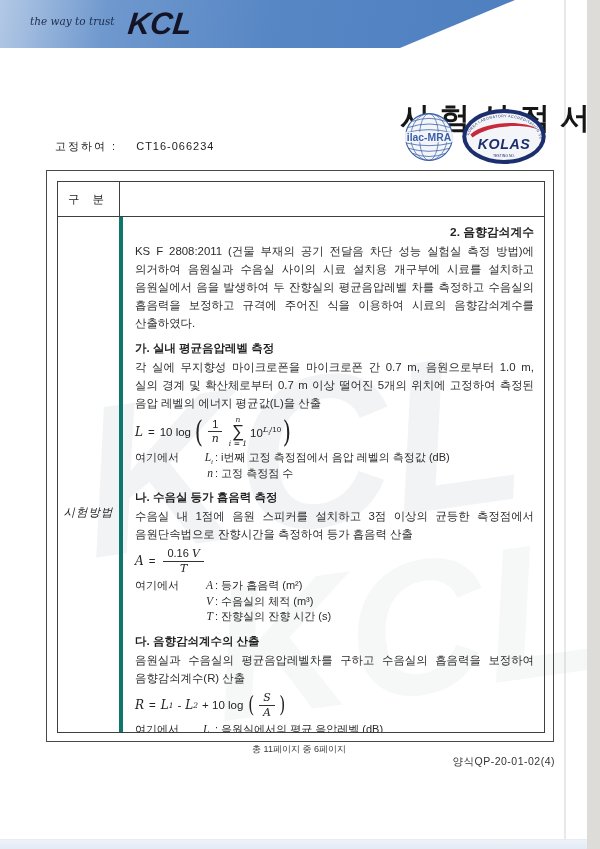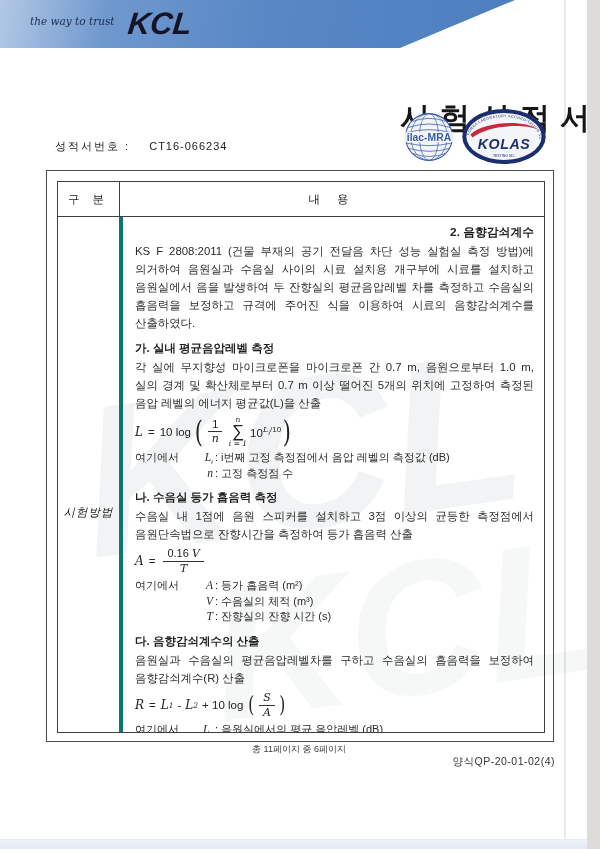--- a/index.html
+++ b/index.html
@@ -97,21 +97,21 @@
 
   <div class="banner"></div>
   <span class="tagline">the way to trust</span>
   <span class="kcl-logo">KCL</span>
 
   <div class="watermark wm1">KCL</div>
   <div class="watermark wm2">KCL</div>
 
   <div class="page-title">시험성적서</div>
   <div class="report-no">
-    <span class="lbl">성적서번호 :</span>
+    <span class="lbl">고정하여 :</span>
     <span class="val">CT16-066234</span>
   </div>
 
   <svg class="logo-ilac" viewBox="0 0 60 60">
     <circle cx="30" cy="30" r="27" fill="#f3f5f9" stroke="#3a5fa8" stroke-width="1.3"></circle>
     <path d="M6,19 Q30,11 54,19" fill="none" stroke="#3a5fa8" stroke-width="0.9"></path>
     <path d="M4,25 Q30,18 56,25" fill="none" stroke="#3a5fa8" stroke-width="0.9"></path>
     <path d="M4,37 Q30,43 56,37" fill="none" stroke="#3a5fa8" stroke-width="0.9"></path>
     <path d="M6,43 Q30,50 54,43" fill="none" stroke="#3a5fa8" stroke-width="0.9"></path>
     <path d="M11,49 Q30,56 49,49" fill="none" stroke="#3a5fa8" stroke-width="0.9"></path>
@@ -132,21 +132,20 @@
     <path d="M9,26 C22,13 62,11 75,21 C60,15 26,17 11,29 Z" fill="#c62a3c"></path>
     <text x="42" y="40" text-anchor="middle" font-family="Liberation Sans, sans-serif" font-size="14" font-weight="bold" font-style="italic" fill="#1b2e6e" letter-spacing="0.5">KOLAS</text>
     <text x="42" y="48" text-anchor="middle" font-family="Liberation Sans, sans-serif" font-size="3.4" fill="#1b2e6e">TESTING NO.</text>
   </svg>
 
   <div class="outer-box"></div>
 
   <div class="table">
     <div class="thead">
       <div class="th1">구 분</div>
-      <div class="th2">내  용</div>
     </div>
     <div class="tbody">
       <div class="col1">
         <div class="row-label">시험방법</div>
       </div>
       <div class="col2">
 
         <div class="sec-title">2. 음향감쇠계수</div>
         <p class="para">KS F 2808:2011 (건물 부재의 공기 전달음 차단 성능 실험실 측정 방법)에 의거하여 음원실과 수음실 사이의 시료 설치용 개구부에 시료를 설치하고 음원실에서 음을 발생하여 두 잔향실의 평균음압레벨 차를 측정하고 수음실의 흡음력을 보정하고 규격에 주어진 식을 이용하여 시료의 음향감쇠계수를 산출하였다.</p>
 

